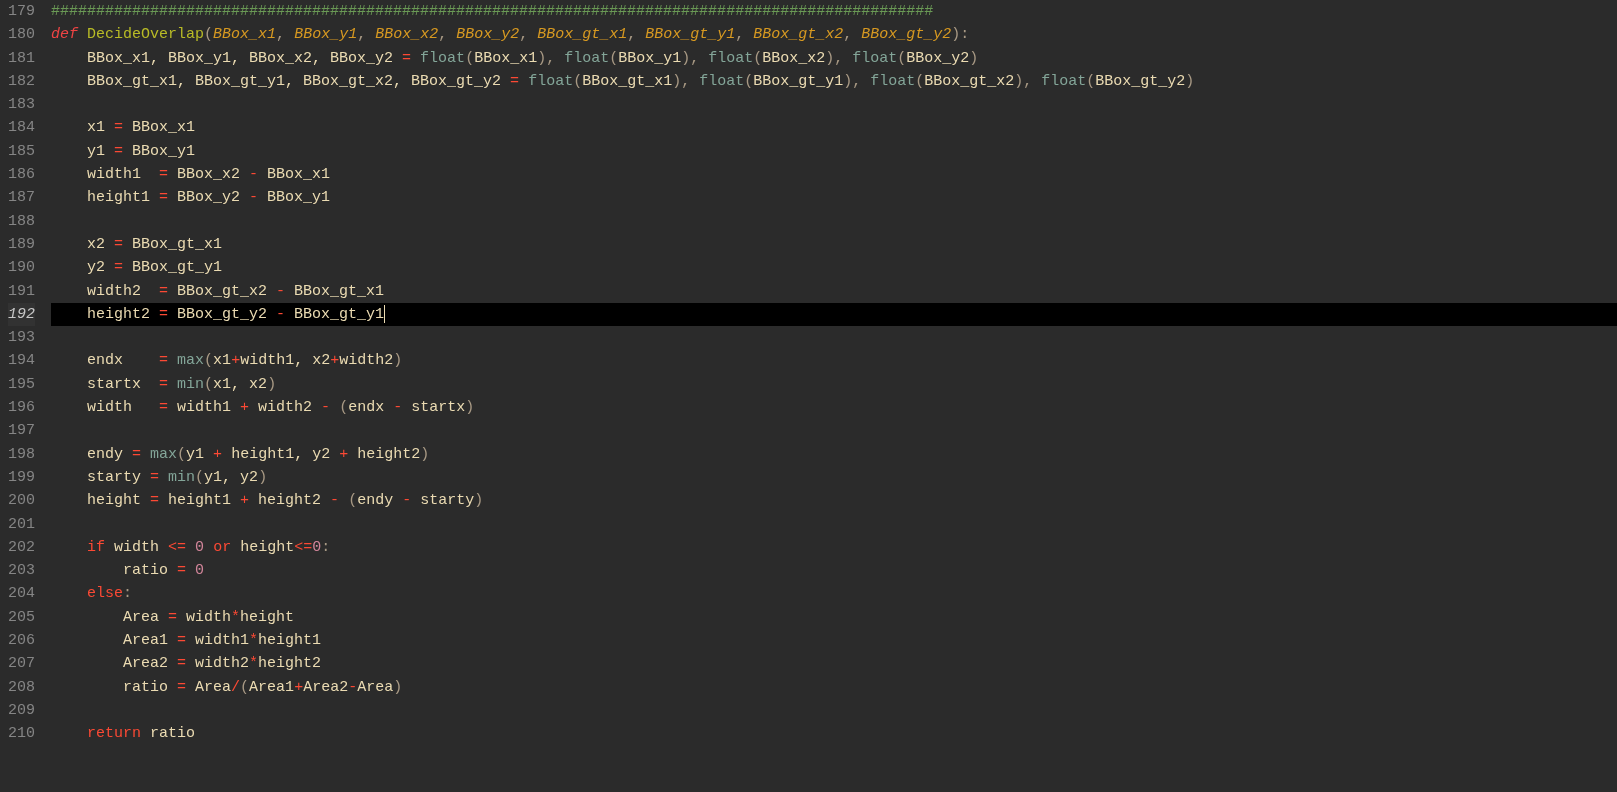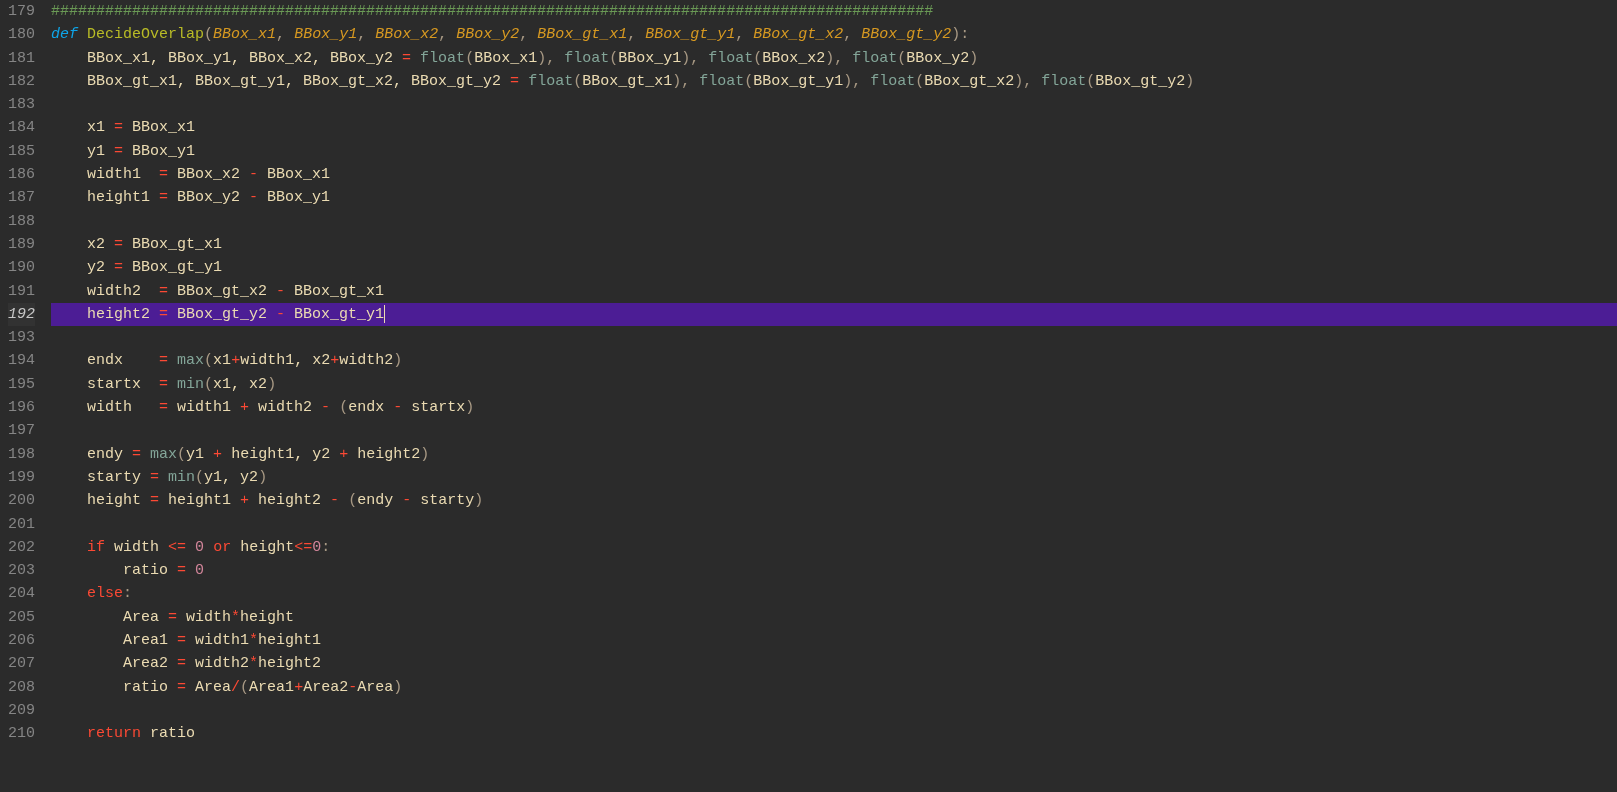--- a/index.html
+++ b/index.html
@@ -24,29 +24,29 @@
     flex-shrink: 0;
   }
   .code {
     flex: 1;
     padding-left: 4px;
   }
   .line {
     height: 23.3px;
   }
   .line.current {
-    background-color: #4c1d95;
+    background-color: #000000;
   }
   .gutter .line.current {
     background-color: #323232;
     color: #c6c6c6;
     font-style: italic;
   }
   .comment { color: #6a9955; }
-  .keyword { color: #0ea5e9; font-style: italic; }
+  .keyword { color: #ef4444; font-style: italic; }
   .funcname { color: #b8bb26; }
   .param { color: #d79921; font-style: italic; }
   .builtin { color: #83a598; }
   .operator { color: #fb4934; }
   .number { color: #d3869b; }
   .punct { color: #a89984; }
   .text { color: #ebdbb2; }
   .cursor {
     border-left: 1px solid #ebdbb2;
     display: inline-block;

